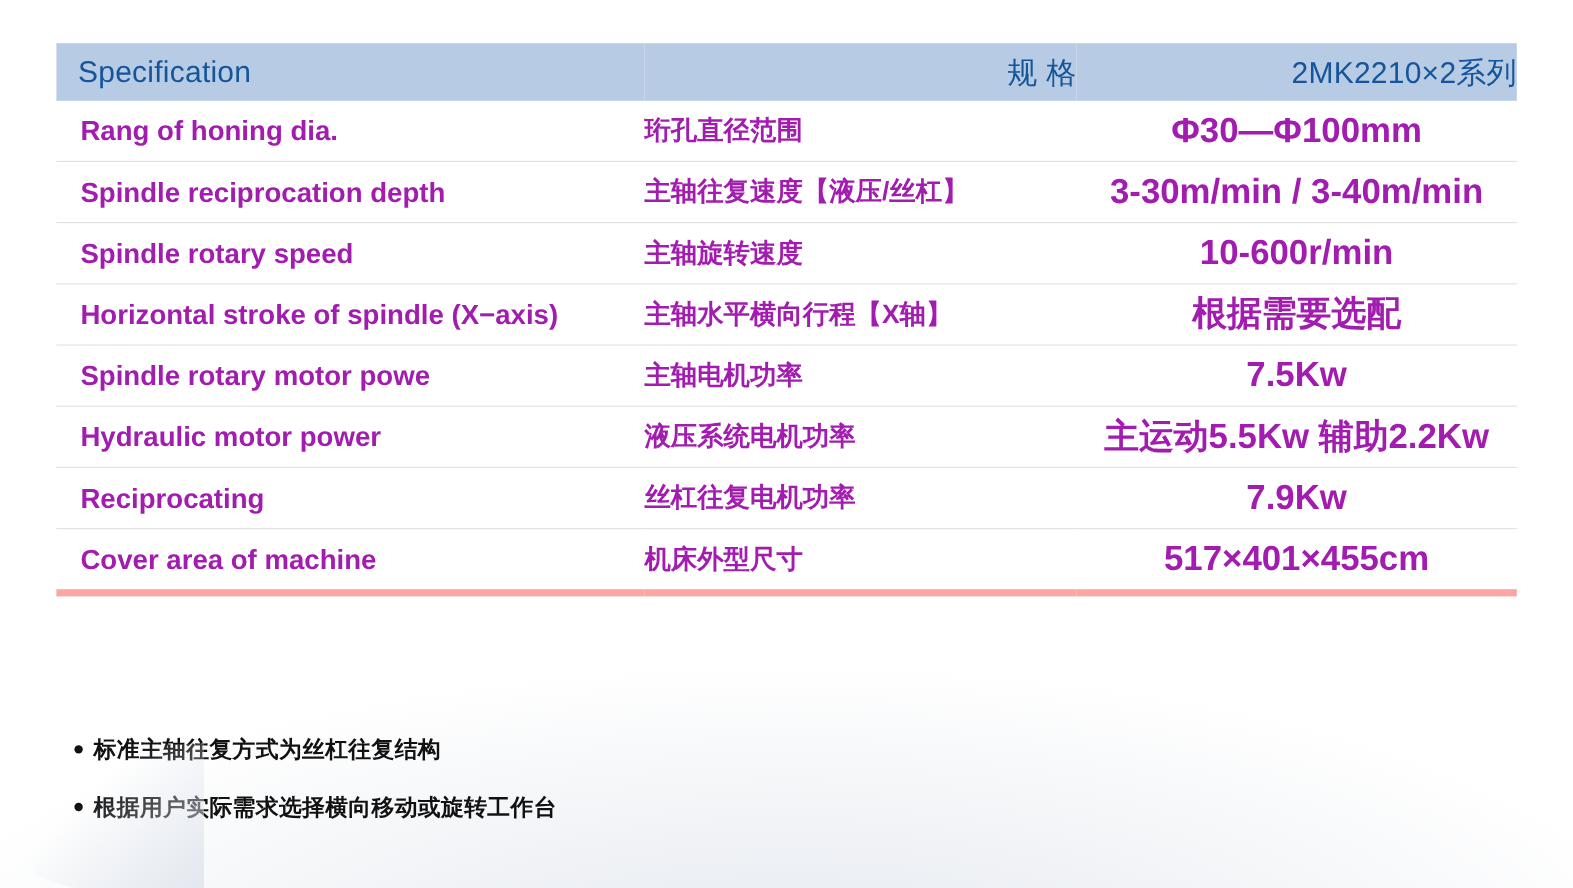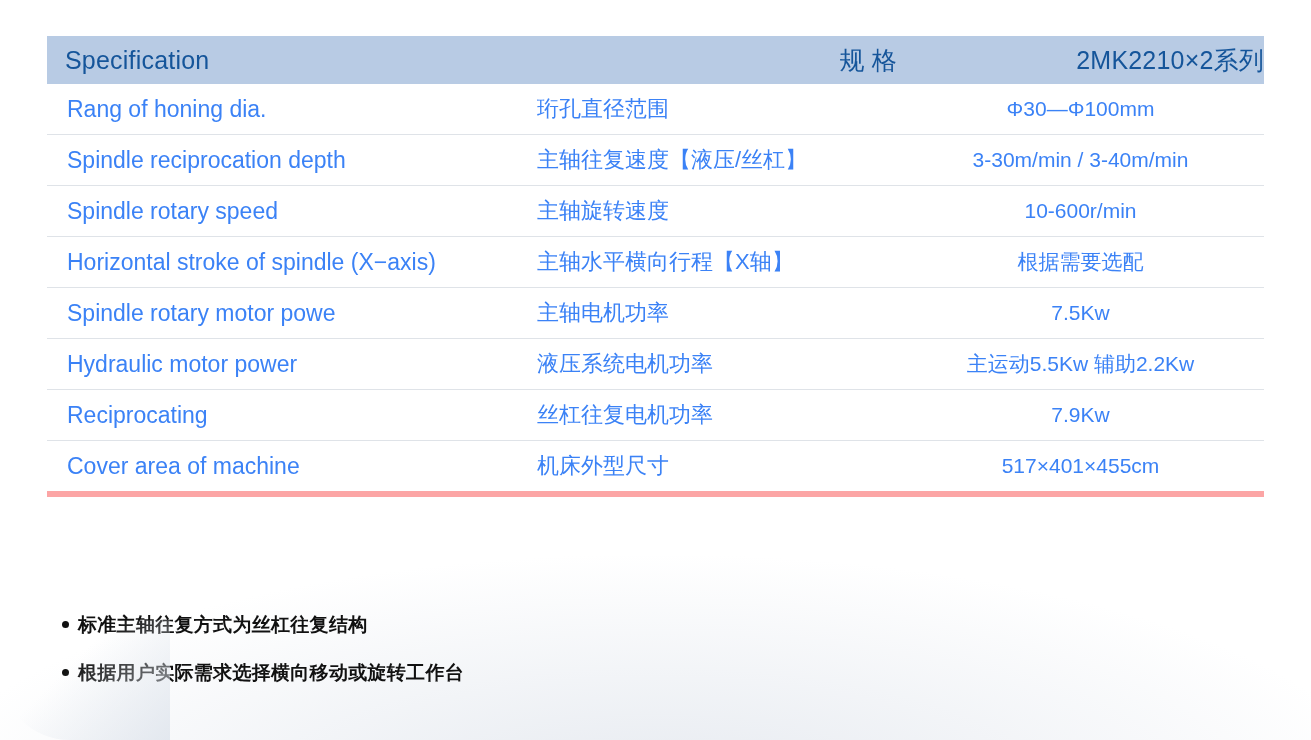--- a/index.html
+++ b/index.html
@@ -64,35 +64,35 @@
     padding: 0 18px;
     text-align: left;
     letter-spacing: 0.2px;
   }
   thead th.center { text-align: right; padding: 0; }
 
   tbody td {
     border-bottom: 1px solid #dfe3e8;
     height: 50px;
     font-size: 23px;
-    color: #3b82f6;
-    font-weight: 400;
+    color: #a21caf;
+    font-weight: 700;
     padding: 0 18px;
     vertical-align: middle;
     white-space: nowrap;
   }
   tbody tr td:first-child { padding-left: 20px; }
   tbody td.cn {
     padding-left: 0;
     font-size: 22px;
   }
   tbody td.val {
     text-align: center;
     padding: 0 6px;
-    font-size: 21px;
+    font-size: 29px;
   }
   tbody tr:last-child td { border-bottom: 6px solid #fca5a5; }
 
   .notes {
     position: absolute;
     left: 62px;
     top: 612px;
     width: 1100px;
   }
   .note {

